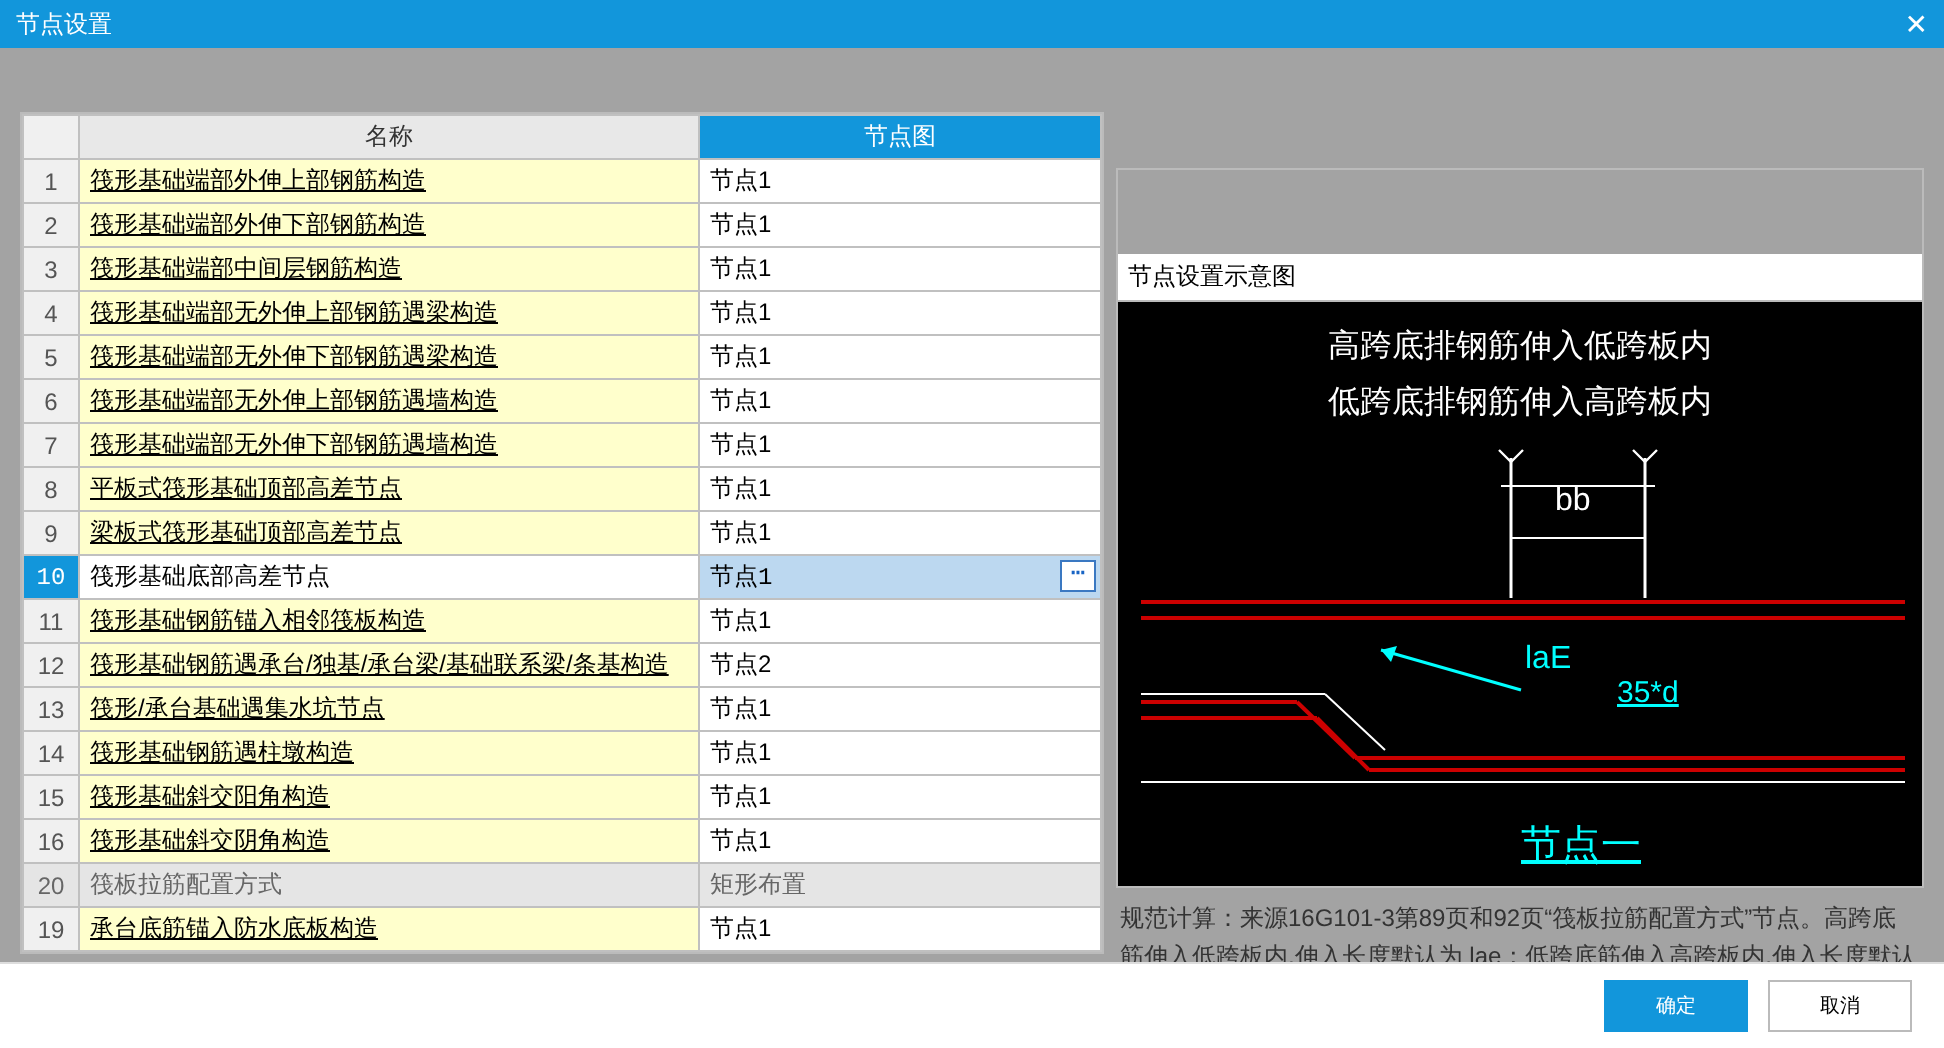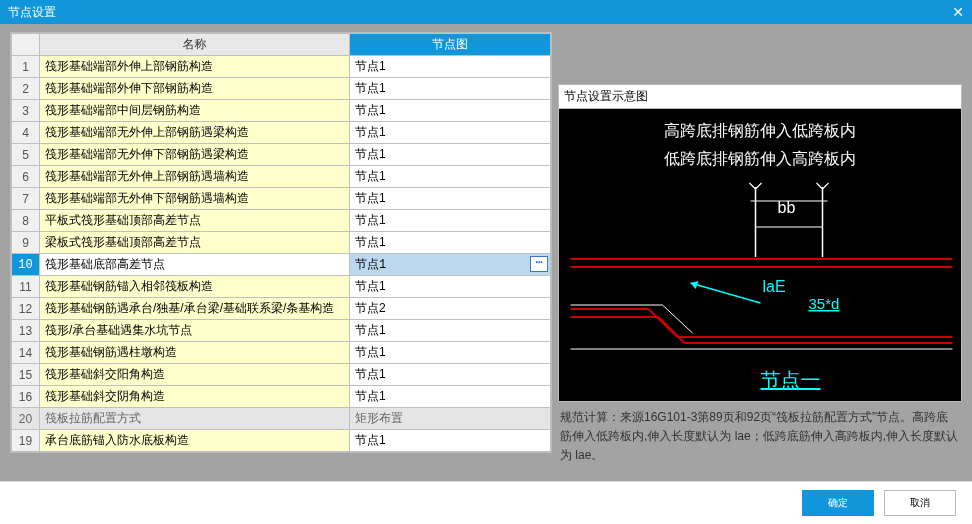--- a/index.html
+++ b/index.html
@@ -41,20 +41,21 @@
       display: flex;
       flex: 1;
       padding: 8px 10px 4px 10px;
       gap: 6px;
       overflow: hidden;
     }
     .left-panel {
       width: 542px;
       display: flex;
       flex-direction: column;
+      justify-content: flex-end;
     }
     .right-panel {
       flex: 1;
       display: flex;
       flex-direction: column;
       padding-top: 52px;
     }
     .table-wrap {
       border: 1px solid #bbb;
       overflow: hidden;
@@ -84,21 +85,21 @@
       color: #fff;
     }
     .row-num {
       width: 28px;
       text-align: center;
       background: #f0f0f0;
       color: #555;
     }
     .name-col { width: 310px; }
     .node-col-td { width: auto; }
-    tr.yellow .name-col { background: #ffffcc; }
+    tr.yellow .name-col { background: #ffffcc; text-decoration: underline; }
     tr.yellow .node-col-td { background: #fff; }
     tr.selected td { background: #fff; font-family: Liberation Mono, monospace; }
     tr.selected .row-num { background: #1296db; color:#fff; }
     tr.selected .node-col-td {
       background: #bcd8f0;
       position: relative;
     }
     .ellipsis-btn {
       position: absolute;
       right: 2px;
@@ -116,20 +117,21 @@
     tr.gray td { background: #e5e5e5; color:#666; }
     tr.gray .row-num { background:#e5e5e5; }
     .diagram-section {
       border: 1px solid #bbb;
     }
     .diagram-title {
       font-size: 12px;
       padding: 3px 5px;
       border-bottom: 1px solid #bbb;
       background: #fff;
+      margin-top: 42px;
     }
     .diagram {
       background: #000;
       width: 100%;
       height: 292px;
       position: relative;
       color: #fff;
     }
     .diag-text {
       position: absolute;

